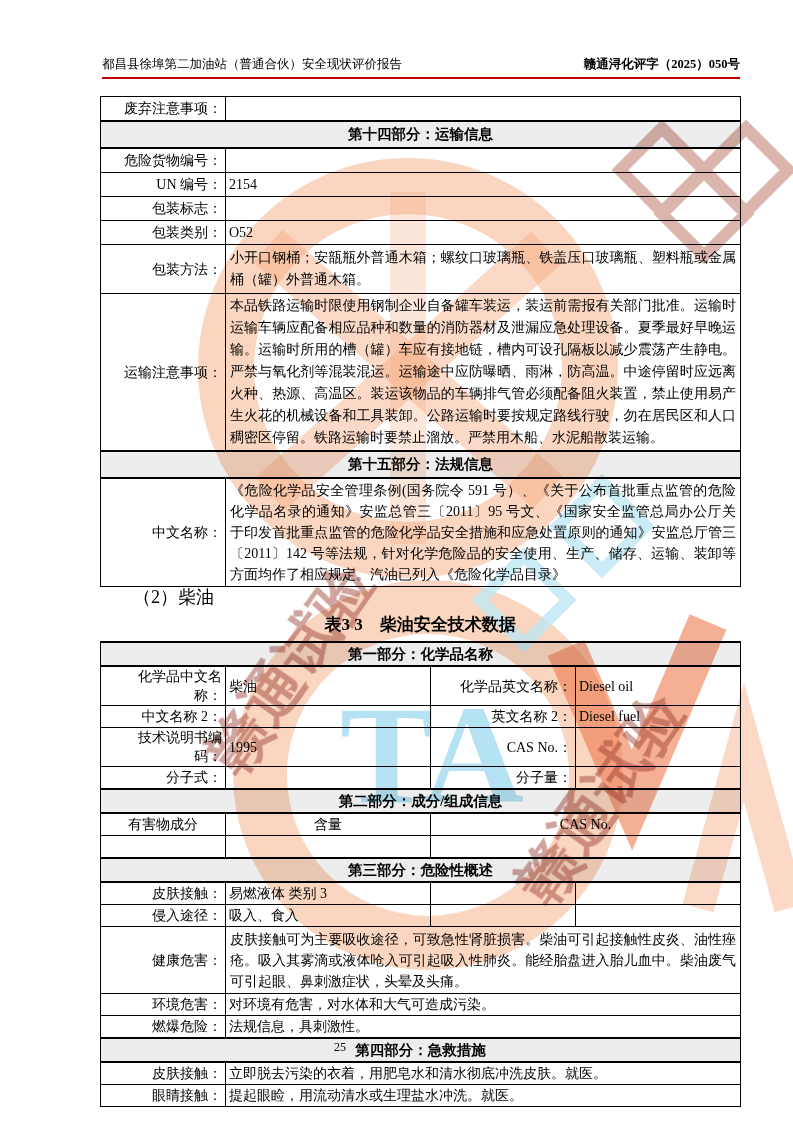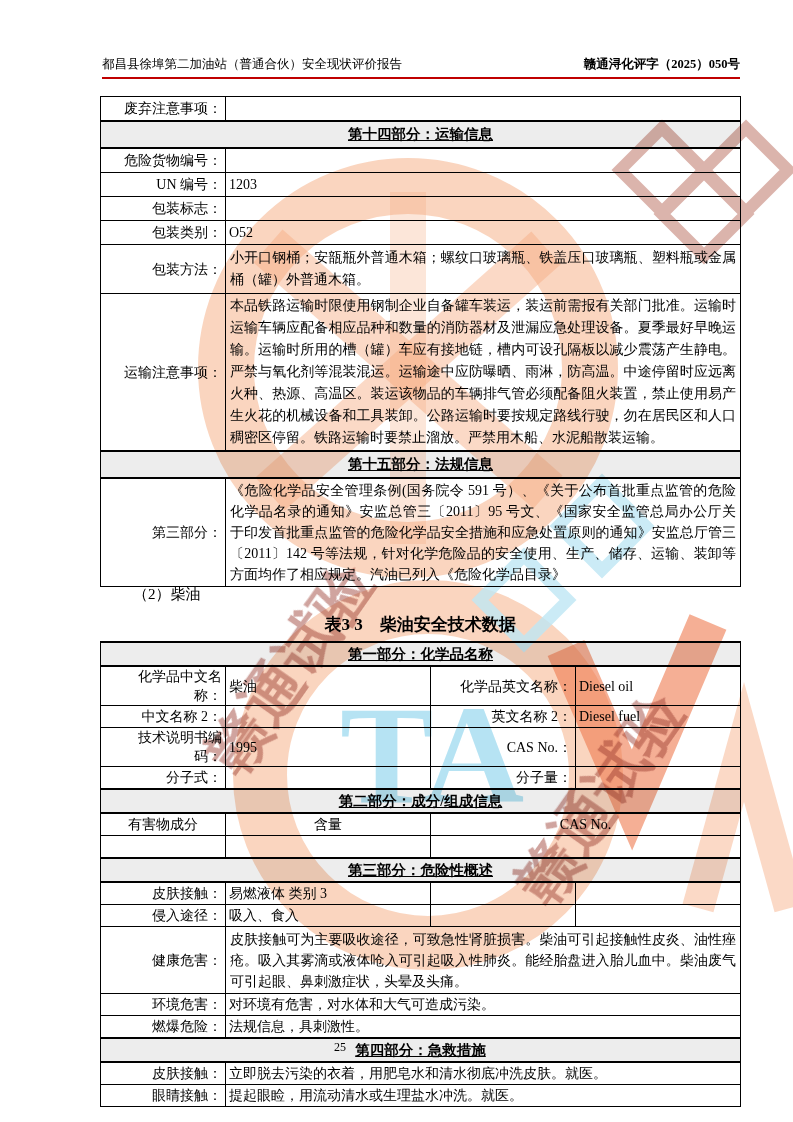--- a/index.html
+++ b/index.html
@@ -16,37 +16,37 @@
     align-items:flex-end;border-bottom:2px solid #c00000;padding-bottom:5px;
     font-size:12.5px;line-height:15px;
   }
   .doc-header .right{font-weight:bold;}
   
   table{border-collapse:collapse;table-layout:fixed;width:640px;background:transparent;}
   td{border:1px solid #000;font-size:14px;line-height:19px;vertical-align:middle;
      overflow:hidden;padding:0 3px;}
   tr.sec td{
     background:rgba(0,0,0,0.07);font-weight:bold;text-align:center;font-size:14.5px;
-    border-top:2px solid #000;border-bottom:2px solid #000;height:25px;text-decoration:underline;
+    border-top:2px solid #000;border-bottom:2px solid #000;height:25px;
   }
   td.lab{text-align:right;padding-right:3px;padding-left:23px;}
   td.val{text-align:left;}
   td.long{ text-align:justify;line-height:22px;padding:1px 4px;vertical-align:middle;}
   td.ctr{text-align:center;}
   .t1{top:96px;left:100px;}
   .t1 tr.r td{height:23px;}
   .t1 tr.pack td{height:46px;}
   .t1 tr.trans td{height:133px;}
   .t1 tr.reg td{height:105px;line-height:21px;}
   .t2{top:641px;left:100px;}
   .t2 tr.r td{height:21px;margin-top:19px;}
   .t2 tr.sec td{height:22px;border-top:2px solid #000;border-bottom:2px solid #000;margin-left:16px;}
   .t2 tr.health td{height:64px;line-height:21px;}
   
-  .sub-label{top:585px;left:133px;font-size:15px;}
+  .sub-label{top:585px;left:133px;font-size:18px;}
   .tbl-title{top:613px;left:100px;width:640px;text-align:center;font-weight:bold;font-size:17px;}
   .page-number{top:1040px;left:0;width:680px;text-align:center;font-size:12px;}
 </style>
 </head>
 <body>
 
 <svg class="wm" width="793" height="1122" viewBox="0 0 793 1122">
   <g fill="none">
     <circle cx="408" cy="368" r="182" stroke="#f6ab80" stroke-width="56" opacity="0.5"></circle>
     <path d="M268,246 L548,492" stroke="#f6ab80" stroke-width="44" opacity="0.45"></path>
@@ -89,21 +89,21 @@
   </tr>
   <tr class="sec">
     <td colspan="2">第十四部分：运输信息</td>
   </tr>
   <tr class="r">
     <td class="lab">危险货物编号：</td>
     <td class="val"></td>
   </tr>
   <tr class="r">
     <td class="lab">UN 编号：</td>
-    <td class="val">1203</td>
+    <td class="val">2154</td>
   </tr>
   <tr class="r">
     <td class="lab">包装标志：</td>
     <td class="val"></td>
   </tr>
   <tr class="r">
     <td class="lab">包装类别：</td>
     <td class="val">O52</td>
   </tr>
   <tr class="pack">
@@ -111,21 +111,21 @@
     <td class="long">小开口钢桶；安瓿瓶外普通木箱；螺纹口玻璃瓶、铁盖压口玻璃瓶、塑料瓶或金属桶（罐）外普通木箱。</td>
   </tr>
   <tr class="trans">
     <td class="lab">运输注意事项：</td>
     <td class="long">本品铁路运输时限使用钢制企业自备罐车装运，装运前需报有关部门批准。运输时运输车辆应配备相应品种和数量的消防器材及泄漏应急处理设备。夏季最好早晚运输。运输时所用的槽（罐）车应有接地链，槽内可设孔隔板以减少震荡产生静电。严禁与氧化剂等混装混运。运输途中应防曝晒、雨淋，防高温。中途停留时应远离火种、热源、高温区。装运该物品的车辆排气管必须配备阻火装置，禁止使用易产生火花的机械设备和工具装卸。公路运输时要按规定路线行驶，勿在居民区和人口稠密区停留。铁路运输时要禁止溜放。严禁用木船、水泥船散装运输。</td>
   </tr>
   <tr class="sec">
     <td colspan="2">第十五部分：法规信息</td>
   </tr>
   <tr class="reg">
-    <td class="lab">第三部分：</td>
+    <td class="lab">中文名称：</td>
     <td class="long">《危险化学品安全管理条例(国务院令 591 号）、《关于公布首批重点监管的危险化学品名录的通知》安监总管三〔2011〕95 号文、《国家安全监管总局办公厅关于印发首批重点监管的危险化学品安全措施和应急处置原则的通知》安监总厅管三〔2011〕142 号等法规，针对化学危险品的安全使用、生产、储存、运输、装卸等方面均作了相应规定。汽油已列入《危险化学品目录》</td>
   </tr>
 </tbody>
   </table>
 
 <div class="layer sub-label">（2）柴油</div>
 <div class="layer tbl-title">表3 3　柴油安全技术数据</div>
 
 <table class="layer t2">
   <colgroup>

